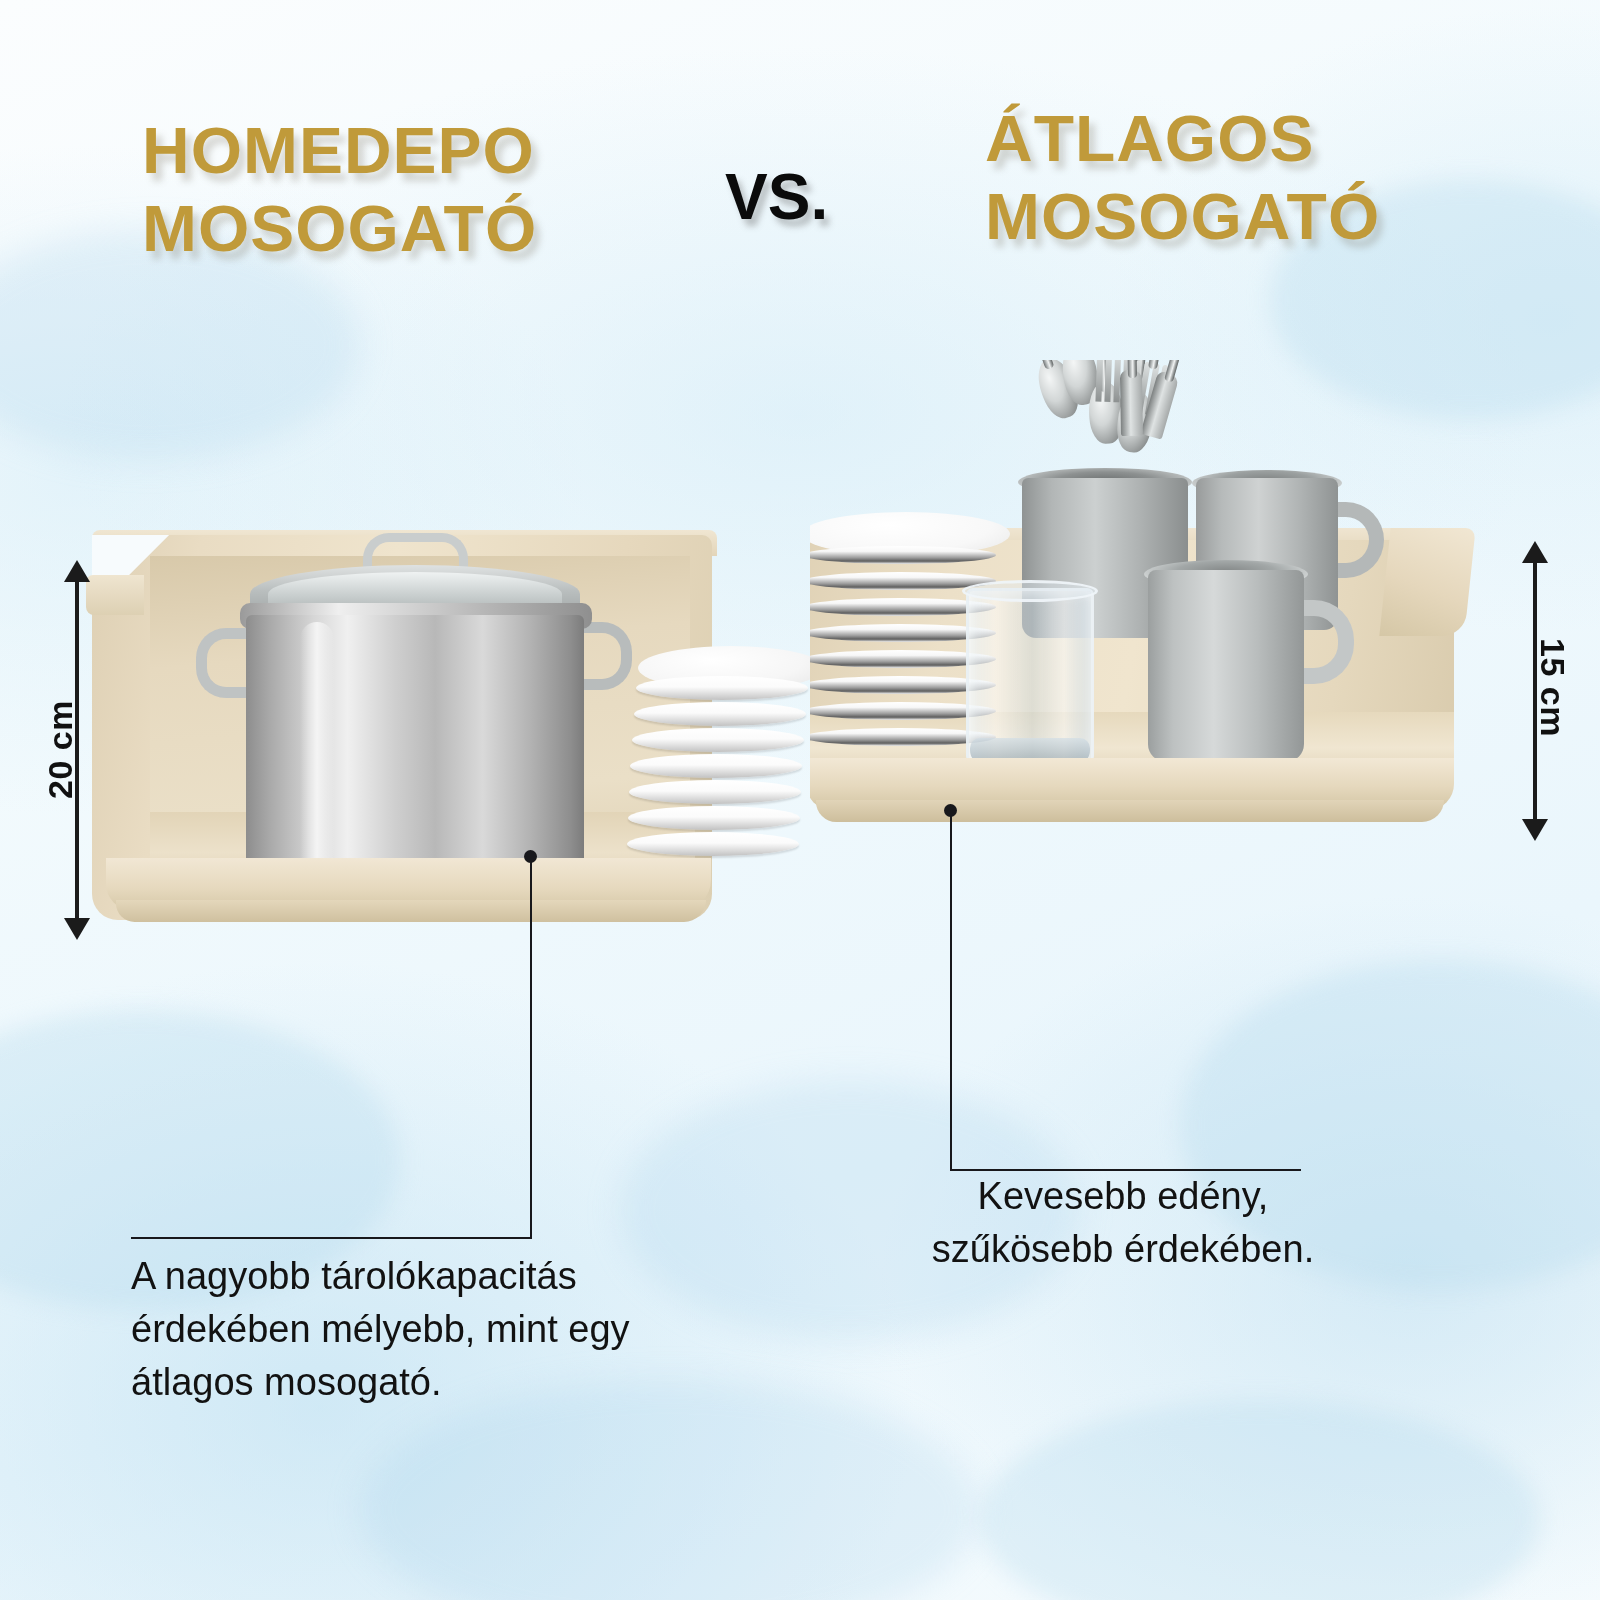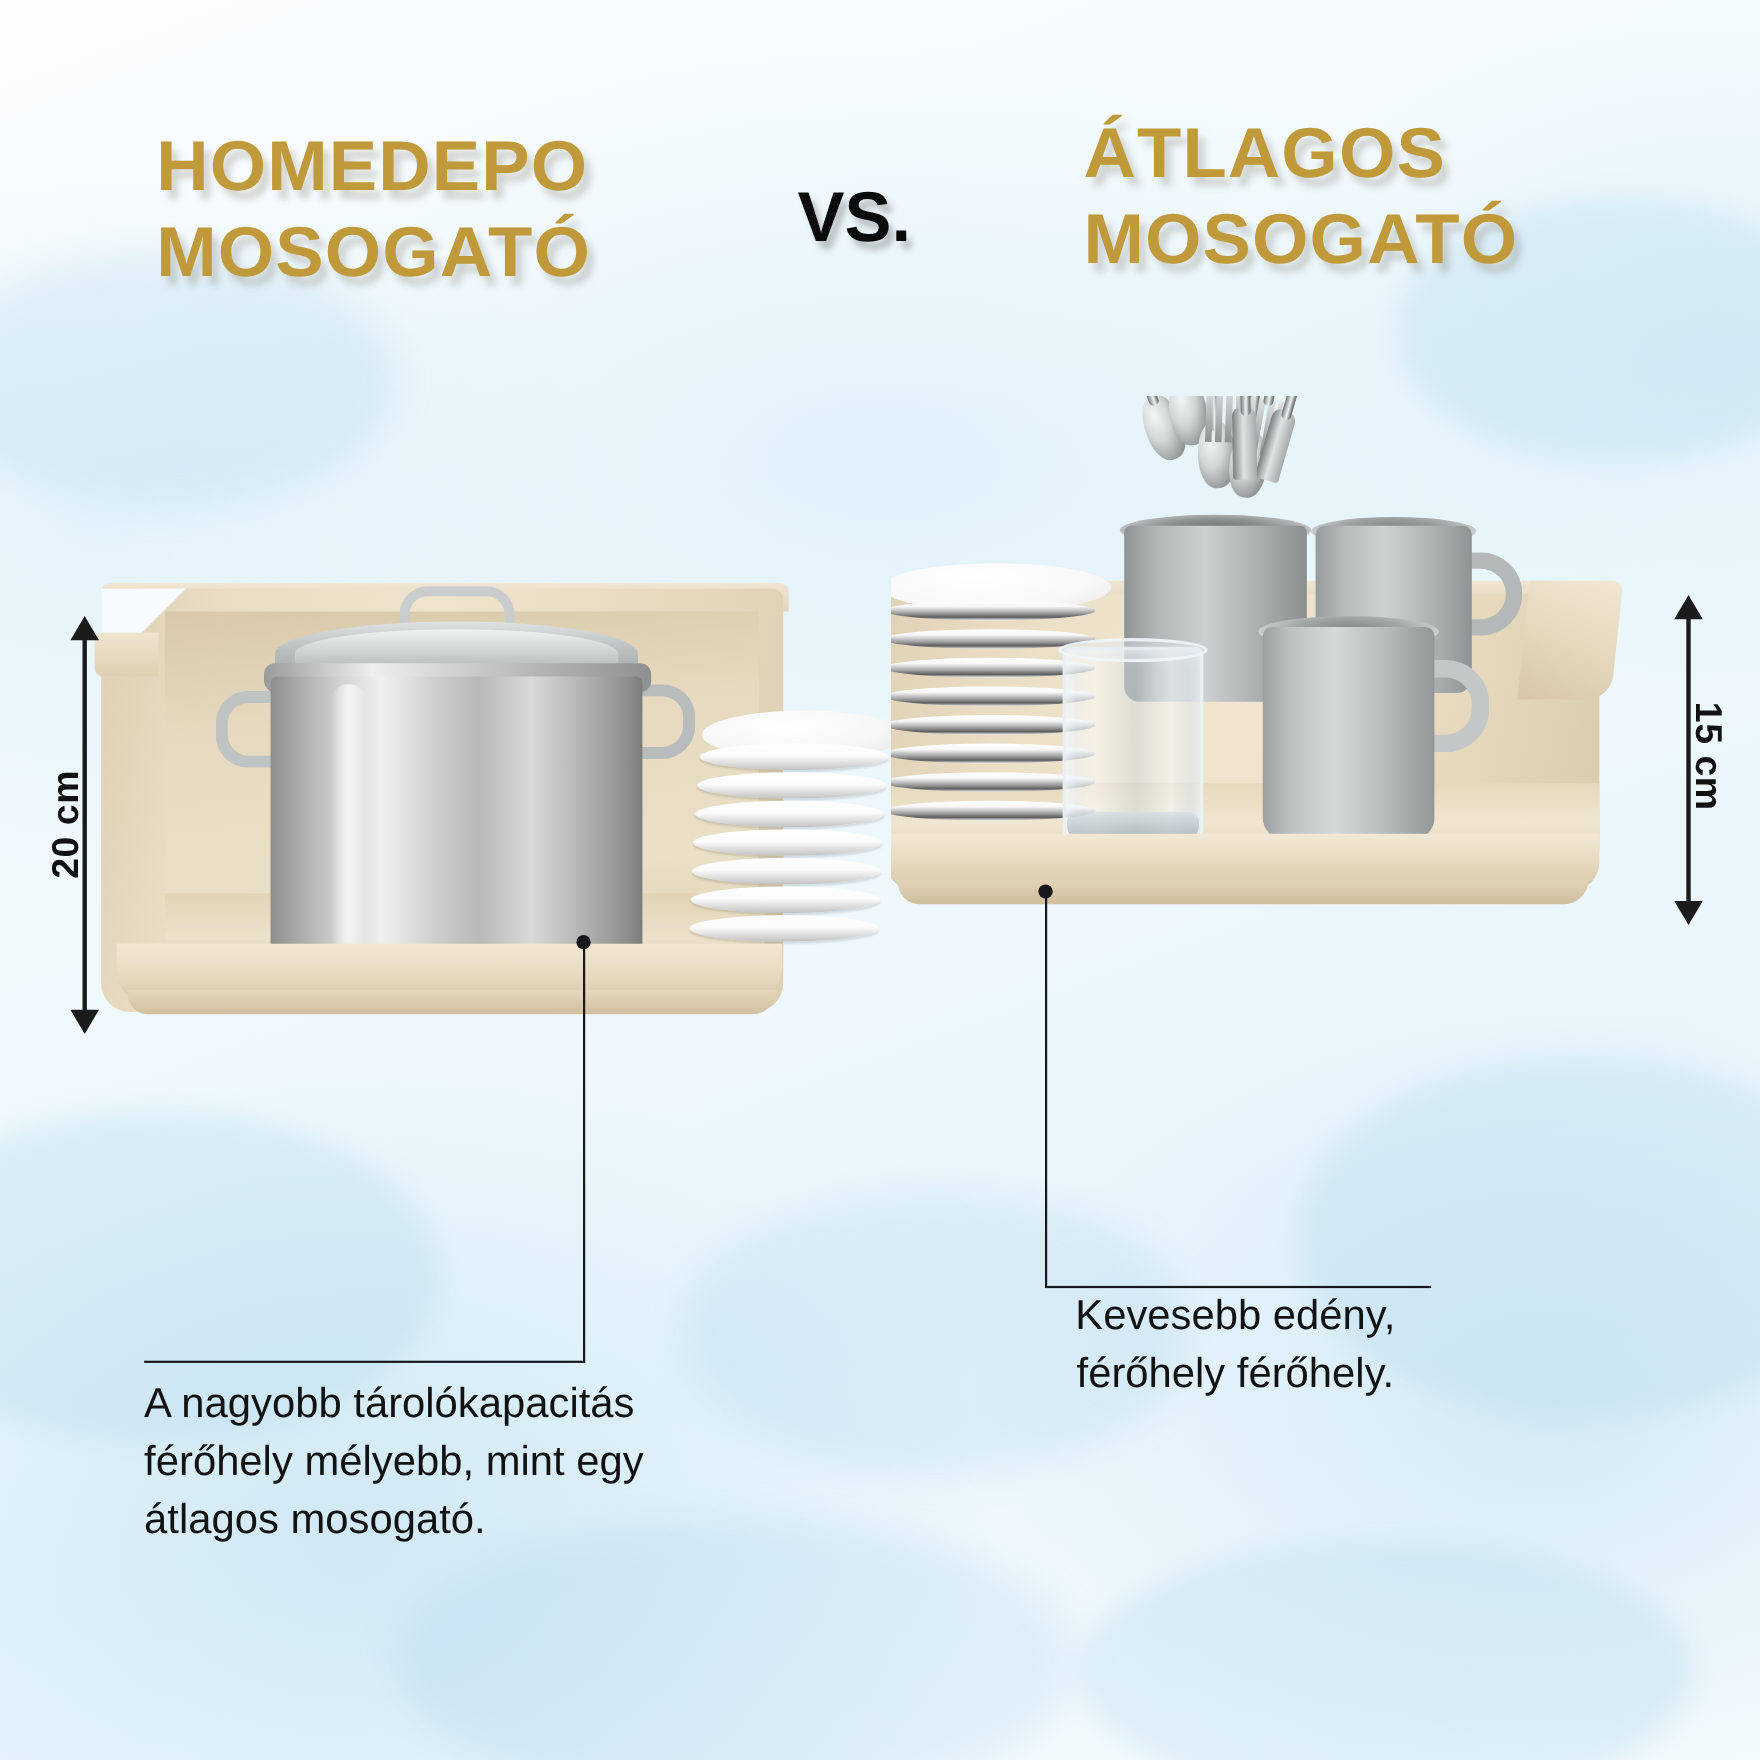--- a/index.html
+++ b/index.html
@@ -482,21 +482,21 @@
   <div class="arrowhead ah-up" style="left:1522px; top:541px;"></div>
   <div class="dimline" style="left:1533px; top:559px; height:262px;"></div>
   <div class="arrowhead ah-down" style="left:1522px; top:819px;"></div>
   <div class="dimlabel" id="dim-right-label" style="left:1482px; top:668px; width:140px; text-align:center;">15 cm</div>
 </div>
 
 <div>
   <div class="leader-dot" style="left:524px; top:850px;"></div>
   <div class="leader-v" style="left:530px; top:862px; height:376px;"></div>
   <div class="leader-h" style="left:131px; top:1237px; width:401px;"></div>
-  <div class="caption" id="caption-left">A nagyobb tárolókapacitás férőhely mélyebb, mint egy átlagos mosogató.</div>
+  <div class="caption" id="caption-left">A nagyobb tárolókapacitás érdekében mélyebb, mint egy átlagos mosogató.</div>
 </div>
 
 <div>
   <div class="leader-dot" style="left:944px; top:804px;"></div>
   <div class="leader-v" style="left:950px; top:816px; height:354px;"></div>
   <div class="leader-h" style="left:950px; top:1169px; width:351px;"></div>
-  <div class="caption" id="caption-right">Kevesebb edény, férőhely férőhely.</div>
+  <div class="caption" id="caption-right">Kevesebb edény, szűkösebb érdekében.</div>
 </div>
 
 </body></html>

